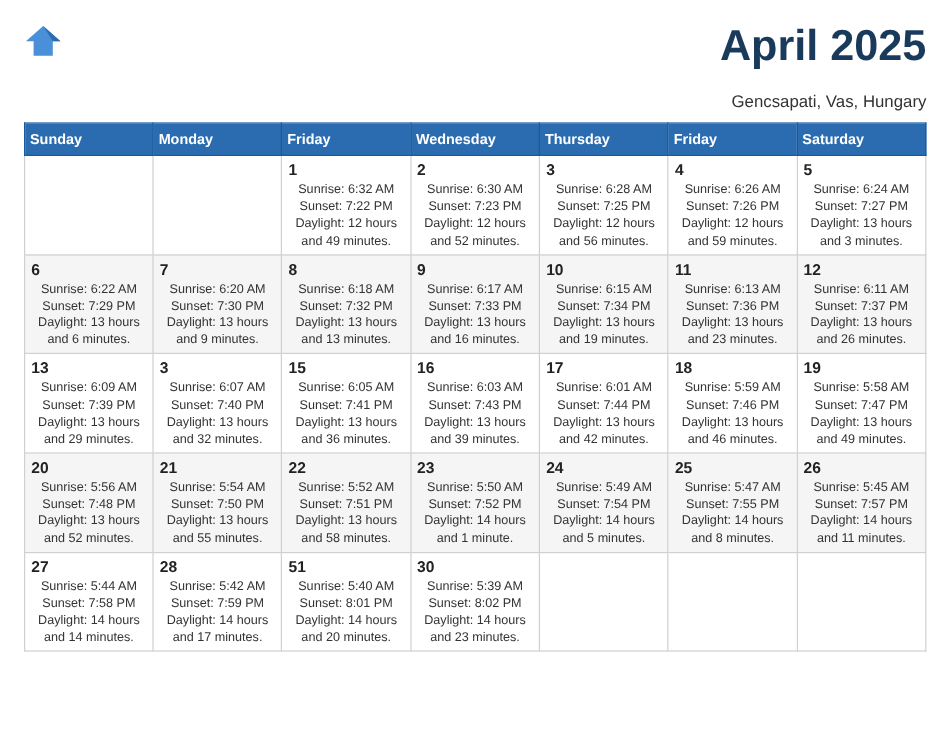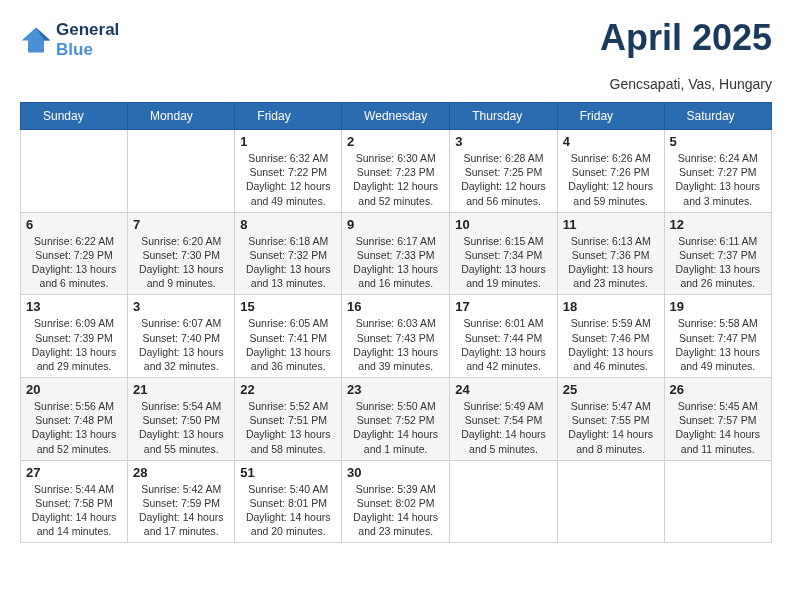--- a/index.html
+++ b/index.html
@@ -40,22 +40,22 @@
       margin-top: 20px;
     }
     .calendar {
       width: 100%;
       border-collapse: collapse;
       font-size: 11px;
     }
     .calendar thead th {
       background: #2b6cb0;
       color: #fff;
-      font-weight: normal;
-      padding: 6px 22px;
+      font-weight: bold;
+      padding: 6px 4px;
       text-align: left;
       border: 1px solid #1a5a9a;
       font-size: 12px;
     }
     .calendar tbody td {
       vertical-align: top;
       border: 1px solid #d0d0d0;
       padding: 4px 5px;
       width: 108px;
       min-height: 80px;
@@ -84,24 +84,20 @@
   </style>
 </head>
 <body>
 
 <div class="header">
   <div class="logo">
     <svg class="logo-icon" viewBox="0 0 40 35" xmlns="http://www.w3.org/2000/svg">
       <polygon points="20,2 38,18 30,18 30,33 10,33 10,18 2,18" fill="#4a90d9"></polygon>
       <polygon points="20,2 38,18 30,18" fill="#2b6cb0"></polygon>
     </svg>
-    <div>
-      <div style="font-size:17px;font-weight:bold;color:#1a3a5c;">General</div>
-      <div style="font-size:17px;font-weight:bold;color:#4a90d9;">Blue</div>
-    </div>
   </div>
   <div class="title-section">
     <div class="month-title">April 2025</div>
     <div class="location">Gencsapati, Vas, Hungary</div>
   </div>
 </div>
 
 <table class="calendar">
   <thead>
     <tr>

